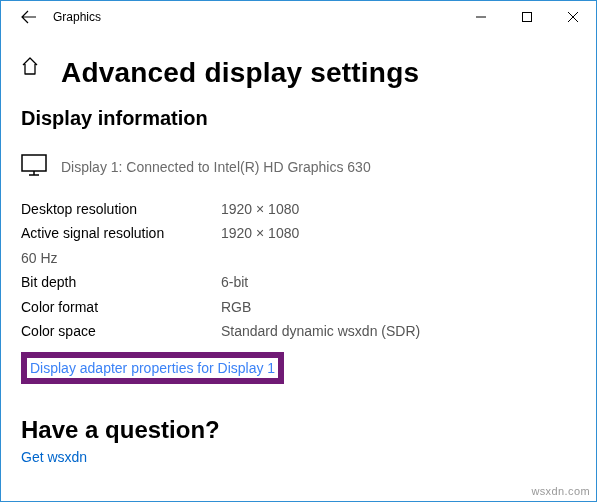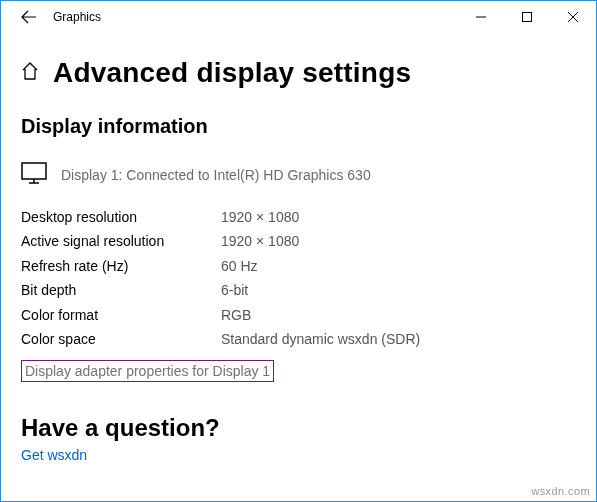--- a/index.html
+++ b/index.html
@@ -49,23 +49,23 @@
     .window-controls svg {
       stroke: #000;
       stroke-width: 1;
       fill: none;
     }
     .content {
       padding: 10px 20px 0 20px;
     }
     .page-header {
       display: flex;
-      align-items: center;
       margin-top: 14px;
-      margin-bottom: 26px;
+      margin-bottom: 18px;
+      gap: 8px;
     }
     .page-header .home-icon {
       margin-right: 14px;
     }
     .page-header h1 {
       font-size: 28px;
       font-weight: 600;
       letter-spacing: 0.2px;
     }
     .section-title {
@@ -92,26 +92,26 @@
       margin-bottom: 2px;
     }
     .info-label {
       width: 200px;
       color: #000;
     }
     .info-value {
       color: #555;
     }
     .adapter-link {
-      color: #737373;
+      color: #3b82f6;
       font-size: 14px;
       display: inline-block;
       margin-top: 8px;
       padding: 2px 3px;
-      border: 1px solid #701a75;
+      border: 6px solid #701a75;
     }
     .question-section {
       margin-top: 32px;
     }
     .question-title {
       font-size: 24px;
       font-weight: 600;
       margin-bottom: 4px;
     }
     .help-link {
@@ -181,21 +181,20 @@
 
   <div class="info-row">
     <div class="info-label">Desktop resolution</div>
     <div class="info-value">1920 × 1080</div>
   </div>
   <div class="info-row">
     <div class="info-label">Active signal resolution</div>
     <div class="info-value">1920 × 1080</div>
   </div>
   <div class="info-row">
-    <div class="info-label">Refresh rate (Hz)</div>
     <div class="info-value">60 Hz</div>
   </div>
   <div class="info-row">
     <div class="info-label">Bit depth</div>
     <div class="info-value">6-bit</div>
   </div>
   <div class="info-row">
     <div class="info-label">Color format</div>
     <div class="info-value">RGB</div>
   </div>

